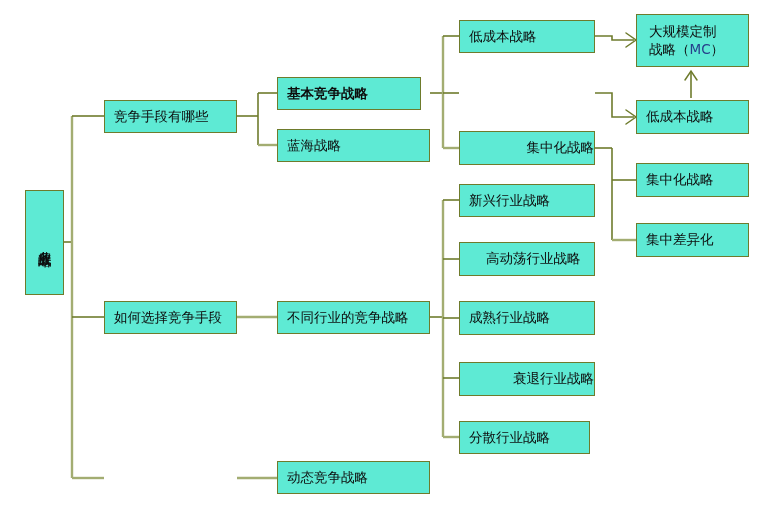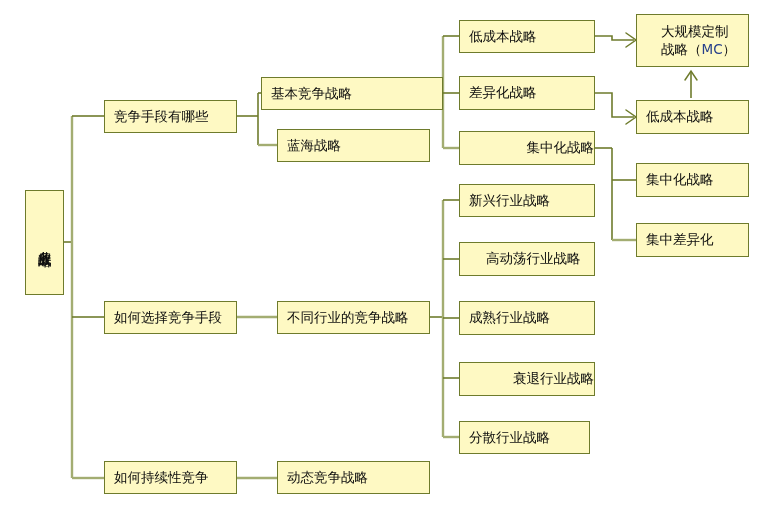--- a/index.html
+++ b/index.html
@@ -12,33 +12,33 @@
     width: 765px;
     height: 511px;
     background: #ffffff;
     overflow: hidden;
     font-family: "DejaVu Sans", "Liberation Sans", sans-serif;
   }
   .node {
     position: absolute;
     box-sizing: border-box;
     border: 1.4px solid #6e7b2c;
-    background: #fef9c3;
+    background: #5eead4;
     color: #0d0d0d;
     font-size: 13.5px;
     line-height: 1.28;
     display: flex;
     align-items: center;
     padding-left: 9px;
     white-space: nowrap;
     z-index: 3;
   }
   .node.two-line {
     white-space: normal;
-    padding-left: 24px;
+    padding-left: 12px;
     padding-right: 4px;
   }
   .node.root {
     padding-left: 0;
     justify-content: center;
     writing-mode: vertical-rl;
     text-orientation: upright;
     letter-spacing: 1px;
   }
   .mc {
@@ -114,42 +114,36 @@
   </div>
 
   <div class="node" style="left:104px; top:100px; width:133px; height:33px;">
     <span>竞争手段有哪些</span>
   </div>
 
   <div class="node" style="left:104px; top:301px; width:133px; height:33px;">
     <span>如何选择竞争手段</span>
   </div>
 
-  <div class="node" style="left:104px; top:461px; width:133px; height:33px;">
-    <span>如何持续性竞争</span>
-  </div>
 
-  <div class="node" style="left:261px; top:77px; width:182px; height:33px;">
+  <div class="node" style="left:277px; top:77px; width:144px; height:33px;font-weight:bold;">
     <span>基本竞争战略</span>
   </div>
   <div class="node" style="left:277px; top:129px; width:153px; height:33px;">
     <span>蓝海战略</span>
   </div>
   <div class="node" style="left:277px; top:301px; width:153px; height:33px;">
     <span>不同行业的竞争战略</span>
   </div>
   <div class="node" style="left:277px; top:461px; width:153px; height:33px;align-items:center;">
     <span>动态竞争战略</span>
   </div>
 
   <div class="node" style="left:459px; top:20px; width:136px; height:33px;">
     <span>低成本战略</span>
-  </div>
-  <div class="node" style="left:459px; top:76px; width:136px; height:34px;">
-    <span>差异化战略</span>
   </div>
   <div class="node" style="left:459px; top:131px; width:136px; height:34px;justify-content:flex-end;">
     <span>集中化战略</span>
   </div>
 
   <div class="node" style="left:459px; top:184px; width:136px; height:33px;">
     <span>新兴行业战略</span>
   </div>
   <div class="node" style="left:459px; top:242px; width:136px; height:34px;padding-left:26px;">
     <span>高动荡行业战略</span>

